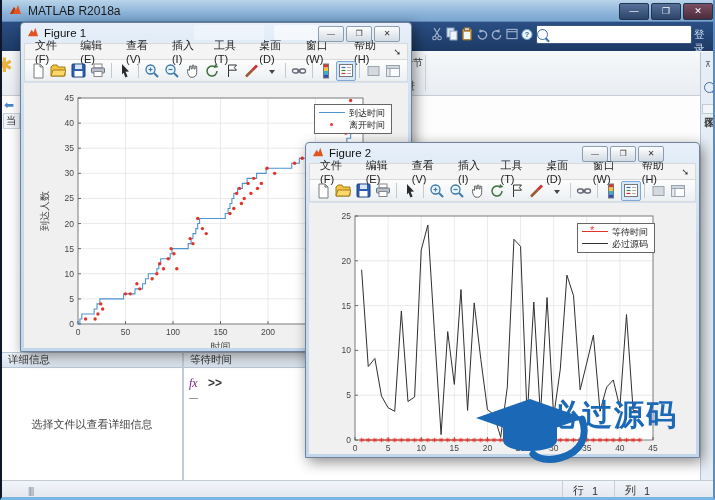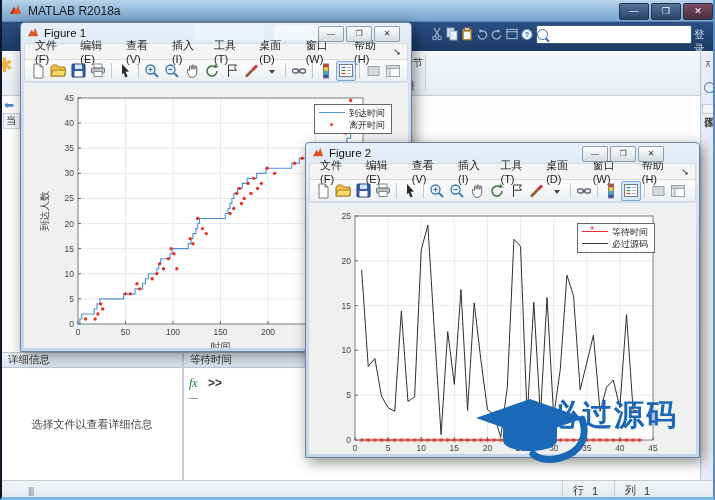--- a/index.html
+++ b/index.html
@@ -38,21 +38,21 @@
   #desk-mid{left:0;top:96px;width:697px;height:384px;background:#fdfdfe}
   #back-btn{left:2px;top:98px;font-size:12px;color:#4a86c8}
   #cf-tab{left:1px;top:113px;font-size:10.5px;color:#333;background:#eef3f8;border:1px solid #c6d0dc;padding:0 2px}
   .panel-hdr{height:16px;background:linear-gradient(#eef3f9,#d9e3ee);border-top:1px solid #b9c6d4;border-bottom:1px solid #b9c6d4;
              font-size:10.5px;color:#333;display:flex;align-items:center;padding:0 6px;box-sizing:border-box}
   #details{left:0;top:352px;width:180px;height:128px;background:#fff}
   #details .body{position:absolute;top:16px;left:0;right:0;bottom:0;display:flex;align-items:center;justify-content:center;
                  font-size:11px;color:#444}
   #pdivider{left:180px;top:352px;width:2px;height:128px;background:#c2ccd8}
   #cmdwin{left:182px;top:352px;width:513px;height:128px;background:#fff}
-  #fx{position:absolute;left:5px;top:24px;font-family:"Liberation Serif",serif;font-style:italic;font-size:12px;color:#15803d;
+  #fx{position:absolute;left:5px;top:24px;font-family:"Liberation Serif",serif;font-style:italic;font-size:12px;color:#701a75;
       border-bottom:1px solid #999;padding-bottom:7px}
   #prompt{position:absolute;left:24px;top:24px;font-size:12px;color:#3a3a3a;font-weight:bold}
   #ws-strip{left:698px;top:52px;width:17px;height:428px;background:#e7edf4;border-left:1px solid #b9c4d2;box-sizing:border-box}
   #ws-caret{position:absolute;left:4px;top:8px;font-size:8px;color:#556}
   #ws-mag{position:absolute;left:3px;top:30px}
   #ws-tab{position:absolute;left:1px;top:52px;width:14px;background:#f2f6fa;border:1px solid #c0ccd8;
           writing-mode:vertical-rl;font-size:10.5px;color:#333;padding:4px 0;text-align:center}
   #statusbar{left:0;top:480px;width:715px;height:20px;background:linear-gradient(#f2f5f8,#e2e7ee);border-top:1px solid #c3cbd5;box-sizing:border-box;font-size:11px;color:#333}
   #grip{position:absolute;left:26px;top:5px;letter-spacing:-1px;color:#8a93a0;font-size:9px}
   .scell{position:absolute;top:0;height:19px;border-left:1px solid #c6cdd6;display:flex;align-items:center;gap:8px;padding:0 10px}

